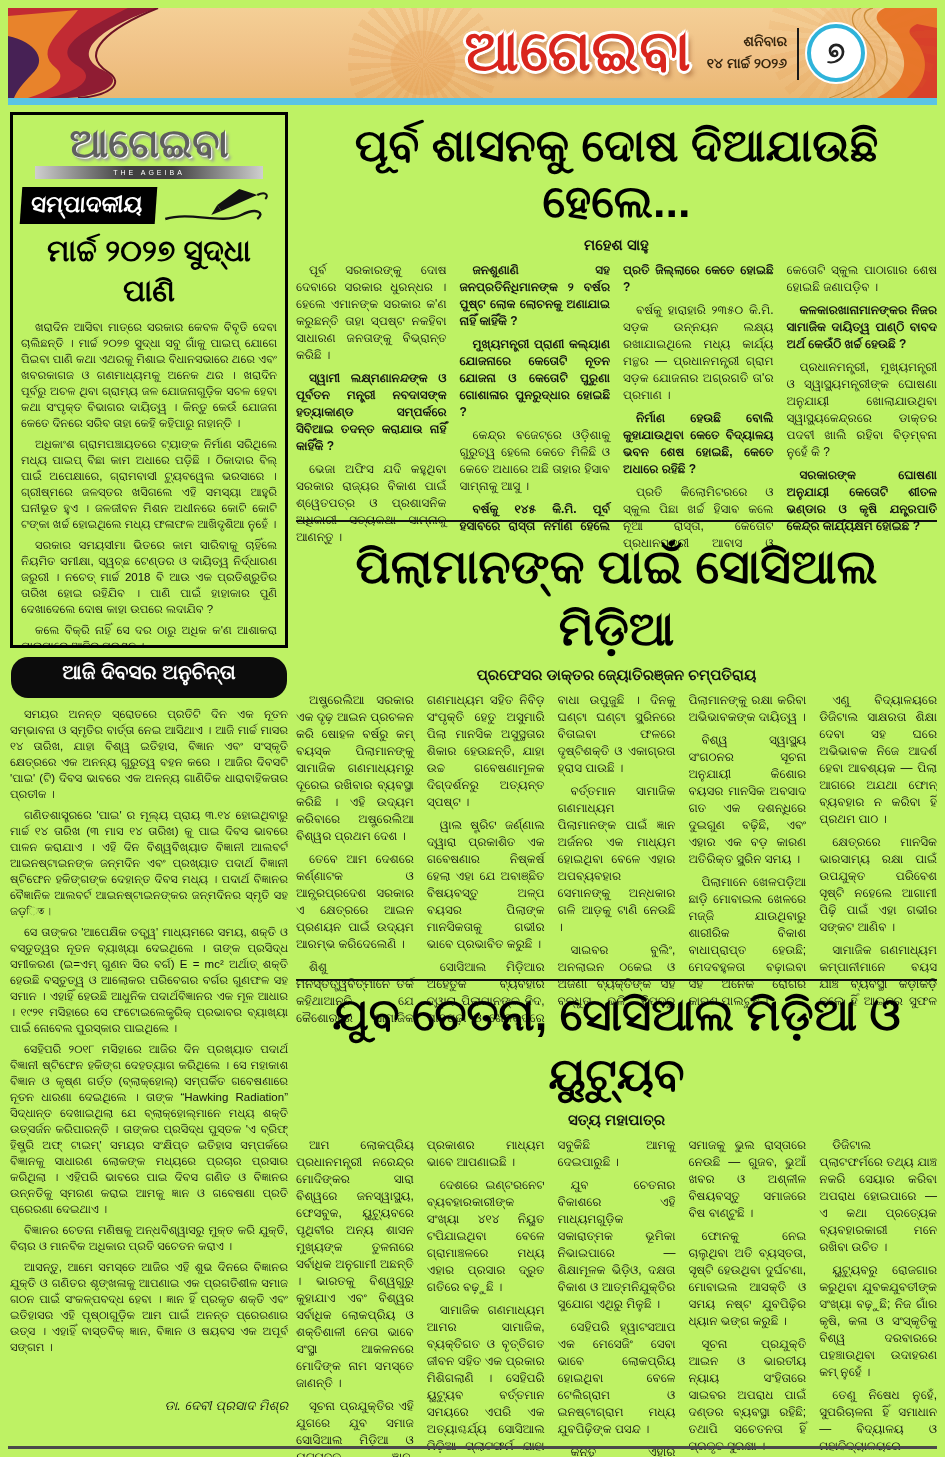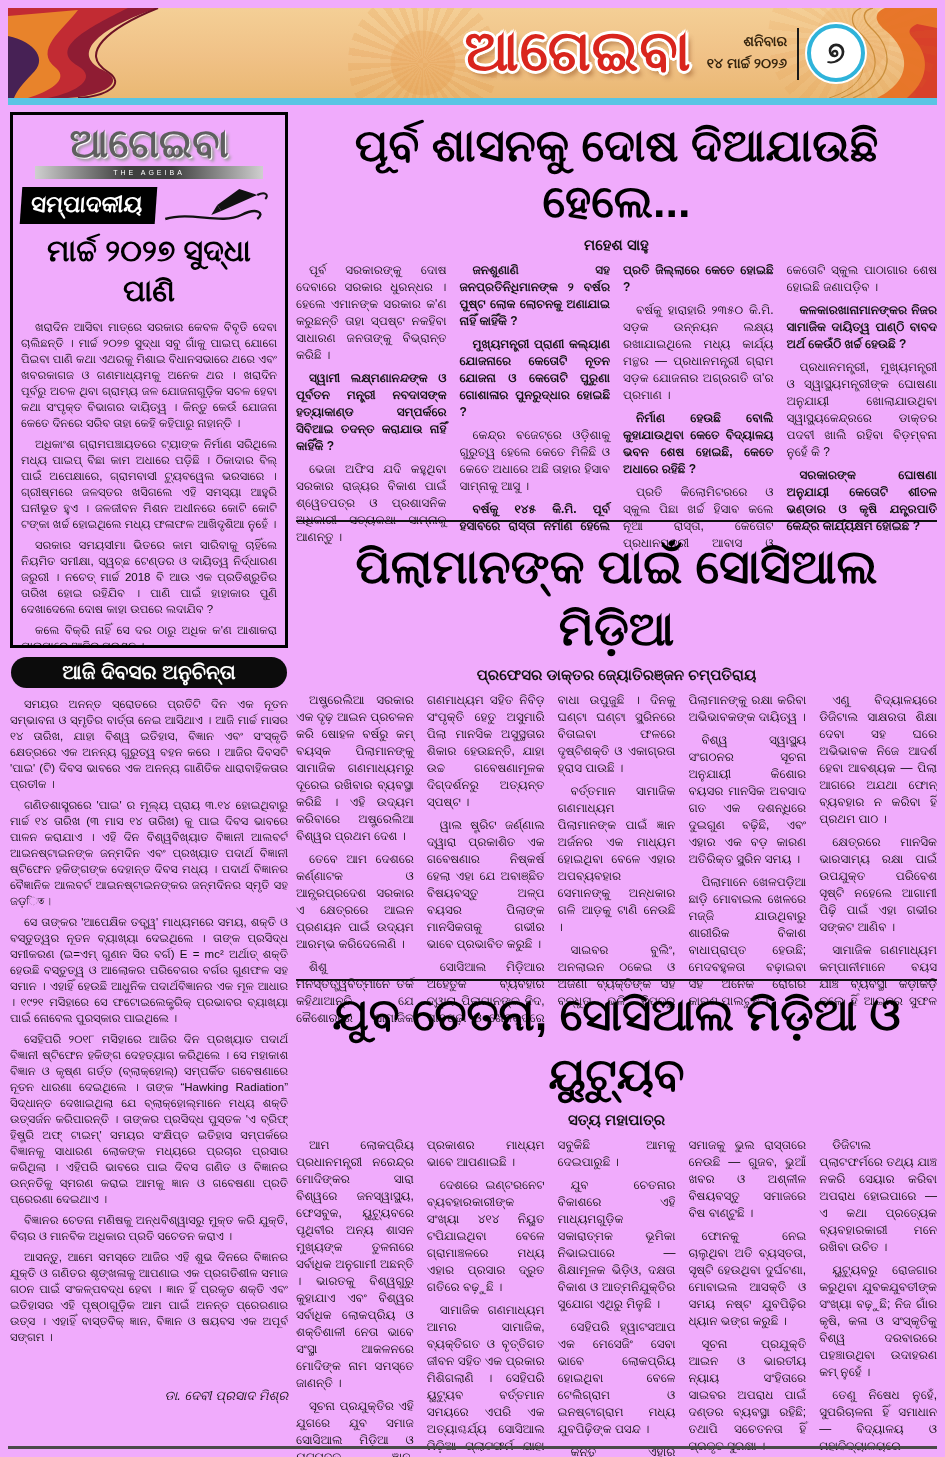--- a/index.html
+++ b/index.html
@@ -1,17 +1,17 @@
 <!DOCTYPE html>
 <html lang="or"><head>
 <meta charset="utf-8">
 <style>
   html,body{margin:0;padding:0;background:#e8e8e8;}
   .page{
-    position:relative;width:945px;height:1457px;background:#f0abfc;
+    position:relative;width:945px;height:1457px;background:#bef264;
     font-family:"Liberation Sans","DejaVu Sans",sans-serif;color:#111;
     overflow:hidden;margin:0 auto;
   }
   
   .masthead{
     position:absolute;left:8px;top:8px;width:929px;height:90px;
     background:linear-gradient(180deg,#f4cf96 0%,#f0c186 55%,#eab873 100%);
     overflow:hidden;
   }
   .masthead svg{position:absolute;top:0;height:100%;}
@@ -49,21 +49,21 @@
     line-height:13px;text-align:center;
     background:linear-gradient(90deg,#cfcfcf,#3f3f3f 40%,#3f3f3f 60%,#cfcfcf);}
   .section-row{display:flex;align-items:center;margin:2px 0 6px;}
   .section-banner{background:#000;color:#fff;font-weight:bold;font-size:23px;
     padding:4px 14px 6px 10px;transform:skewX(-4deg);}
   .pen-art{flex:1;height:40px;}
   .edit-headline{font-size:30px;font-weight:bold;text-align:center;line-height:40px;margin:2px 0 8px;color:#000;}
   .body-text{font-size:11.5px;line-height:16px;text-align:justify;}
   .body-text p{margin:0 0 5px;text-indent:14px;}
   .reflection-banner{margin:9px 1px 8px;background:#0c0c0c;color:#fff;text-align:center;
-    font-size:20px;font-weight:bold;line-height:31px;height:31px;border-radius:17px;}
+    font-size:20px;font-weight:bold;line-height:31px;height:41px;border-radius:17px;}
   .reflection-body{height:688px;overflow:hidden;}
   .signature{font-size:13px;font-weight:normal;font-style:italic;text-align:right;margin-top:4px;}
   
   .article{position:absolute;left:296px;width:641px;}
   .headline{font-weight:bold;text-align:center;color:#000;}
   .byline{text-align:center;font-weight:bold;font-size:15px;margin:6px 0 8px;}
   .cols{column-gap:13px;font-size:12px;line-height:17px;text-align:justify;overflow:hidden;column-fill:auto;}
   .cols p{margin:0 0 6px;text-indent:13px;}
   .cols p.b{font-weight:bold;}
   .article-1{top:114px;}

